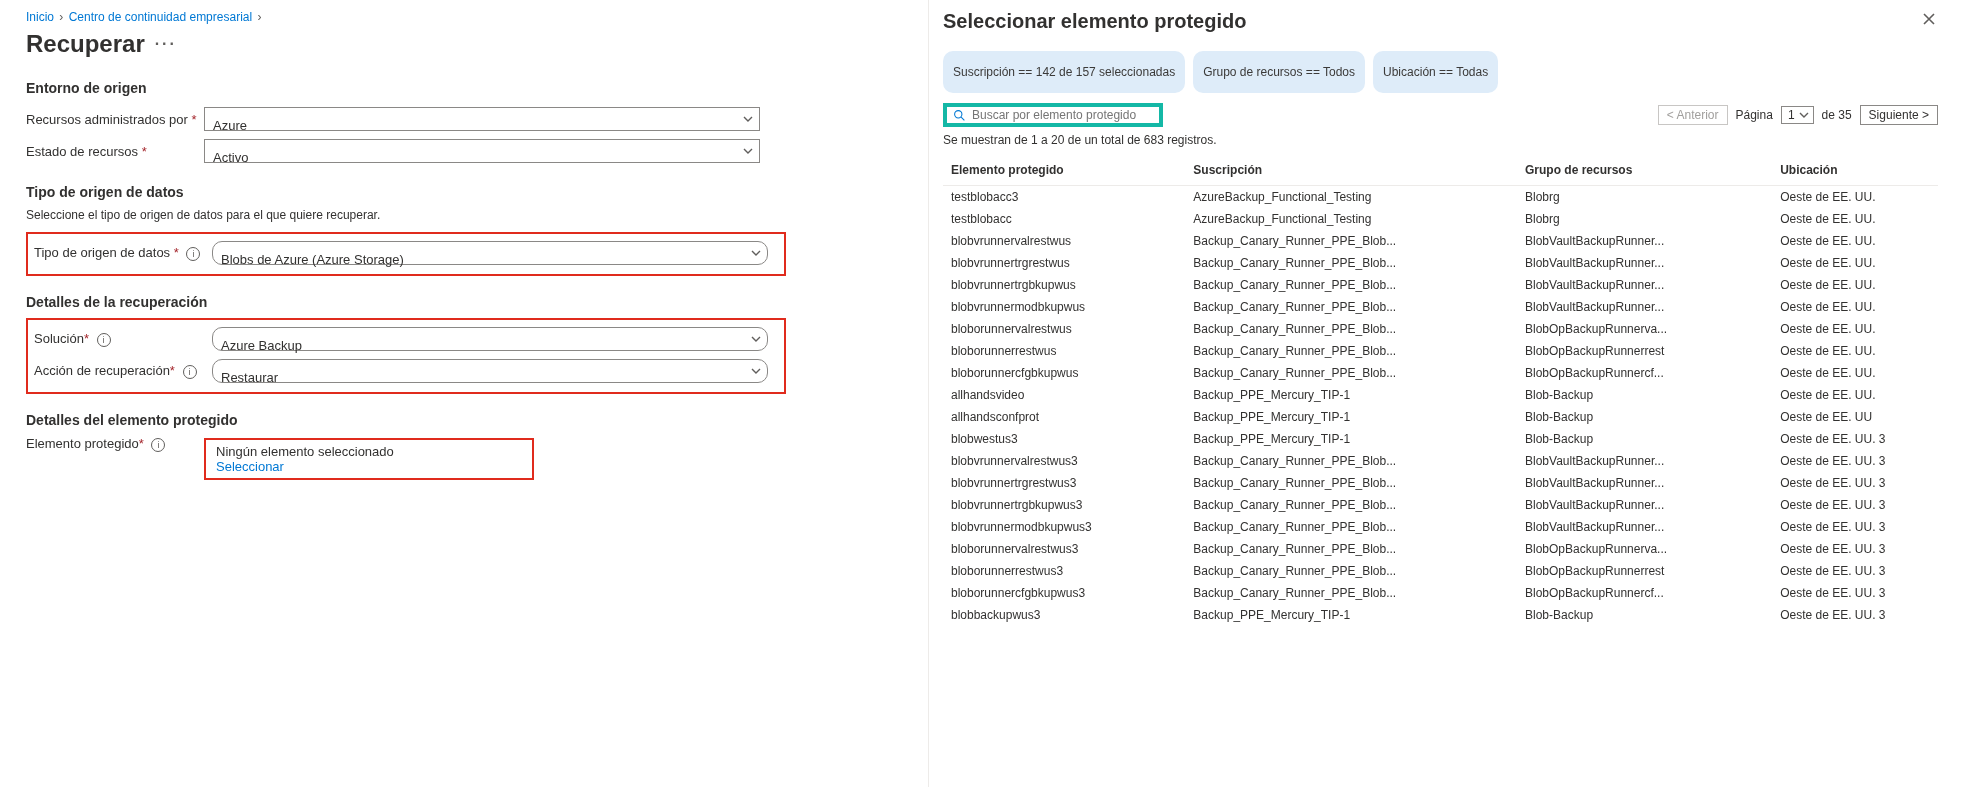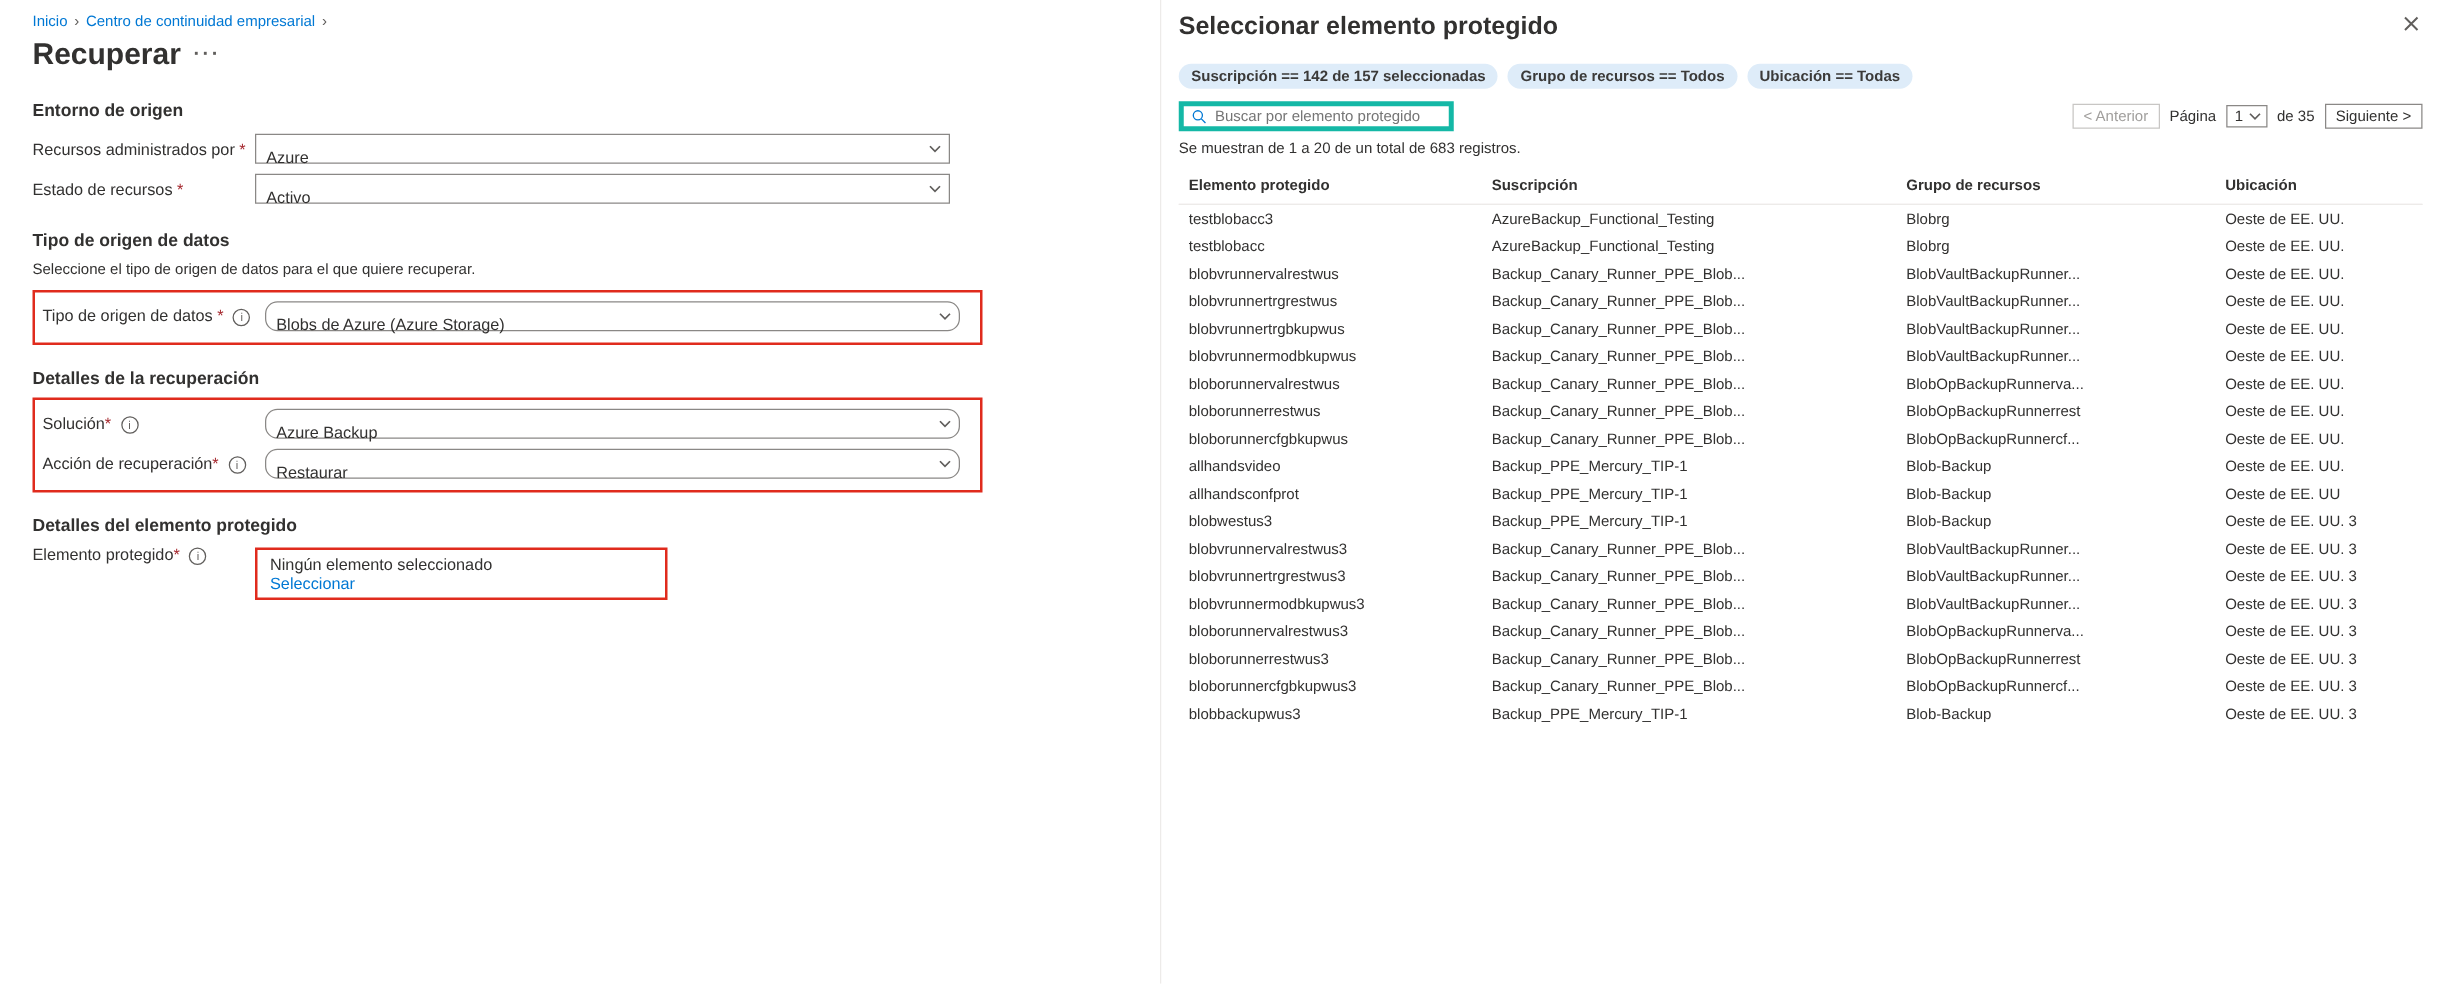--- a/index.html
+++ b/index.html
@@ -23,21 +23,21 @@
   .chevdown svg { width: 10px; height: 10px; display: block; }
   .hlbox { border: 2px solid #e02b1d; padding: 4px 6px; margin: 4px 0 10px; width: 760px; }
   .hlbox .select { width: 556px; border-radius: 10px; }
   .hlbox-sm { border: 2px solid #e02b1d; padding: 4px 10px; width: 330px; margin-top: 2px; }
   .link { color: #0078d4; cursor: pointer; }
   
   h2.panel-title { font-size: 20px; font-weight: 600; margin-bottom: 18px; }
   .close-x { position: absolute; top: 12px; right: 28px; cursor: pointer; color: #605e5c; }
   .close-x svg { width: 14px; height: 14px; }
   .pill-row { display: flex; gap: 8px; margin-bottom: 10px; }
-  .pill { background: #deecf9; color: #3b3a39; font-size: 12px; padding: 3px 10px; border-radius: 10px; cursor: pointer; font-weight: bold; }
+  .pill { background: #deecf9; color: #3b3a39; font-size: 12px; padding: 14px 10px; border-radius: 10px; cursor: pointer; }
   .toolbar { display: flex; align-items: center; gap: 14px; margin-bottom: 6px; font-size: 12px; }
   .search { width: 220px; height: 24px; border: 4px solid #14b8a6; display: flex; align-items: center; padding: 0 6px; gap: 6px; }
   .search input { border: none; outline: none; font-size: 12px; flex: 1; }
   .search-icon svg { width: 13px; height: 13px; display: block; color: #0078d4; }
   .pager { display: flex; align-items: center; gap: 8px; margin-left: auto; }
   .nav-btn { border: 1px solid #8a8886; padding: 2px 8px; font-size: 12px; cursor: pointer; background: #fff; }
   .nav-btn.disabled { color: #a19f9d; border-color: #c8c6c4; cursor: default; }
   .pgsel { border: 1px solid #8a8886; padding: 1px 18px 1px 6px; position: relative; font-size: 12px; cursor: pointer; }
   .pgsel .chevdown { position: absolute; right: 4px; top: 50%; transform: translateY(-50%); }
   .caption { font-size: 12px; color: #323130; margin-bottom: 10px; }
@@ -272,20 +272,26 @@
           <td class="col-rg">BlobVaultBackupRunner...</td>
           <td class="col-loc">Oeste de EE. UU. 3</td>
         </tr>
         <tr class="row">
           <td class="col-name">blobvrunnertrgrestwus3</td>
           <td class="col-sub">Backup_Canary_Runner_PPE_Blob...</td>
           <td class="col-rg">BlobVaultBackupRunner...</td>
           <td class="col-loc">Oeste de EE. UU. 3</td>
         </tr>
         <tr class="row">
+          <td class="col-name">blobvrunnertrgbkupwus3</td>
+          <td class="col-sub">Backup_Canary_Runner_PPE_Blob...</td>
+          <td class="col-rg">BlobVaultBackupRunner...</td>
+          <td class="col-loc">Oeste de EE. UU. 3</td>
+        </tr>
+        <tr class="row">
           <td class="col-name">blobvrunnermodbkupwus3</td>
           <td class="col-sub">Backup_Canary_Runner_PPE_Blob...</td>
           <td class="col-rg">BlobVaultBackupRunner...</td>
           <td class="col-loc">Oeste de EE. UU. 3</td>
         </tr>
         <tr class="row">
           <td class="col-name">bloborunnervalrestwus3</td>
           <td class="col-sub">Backup_Canary_Runner_PPE_Blob...</td>
           <td class="col-rg">BlobOpBackupRunnerva...</td>
           <td class="col-loc">Oeste de EE. UU. 3</td>

